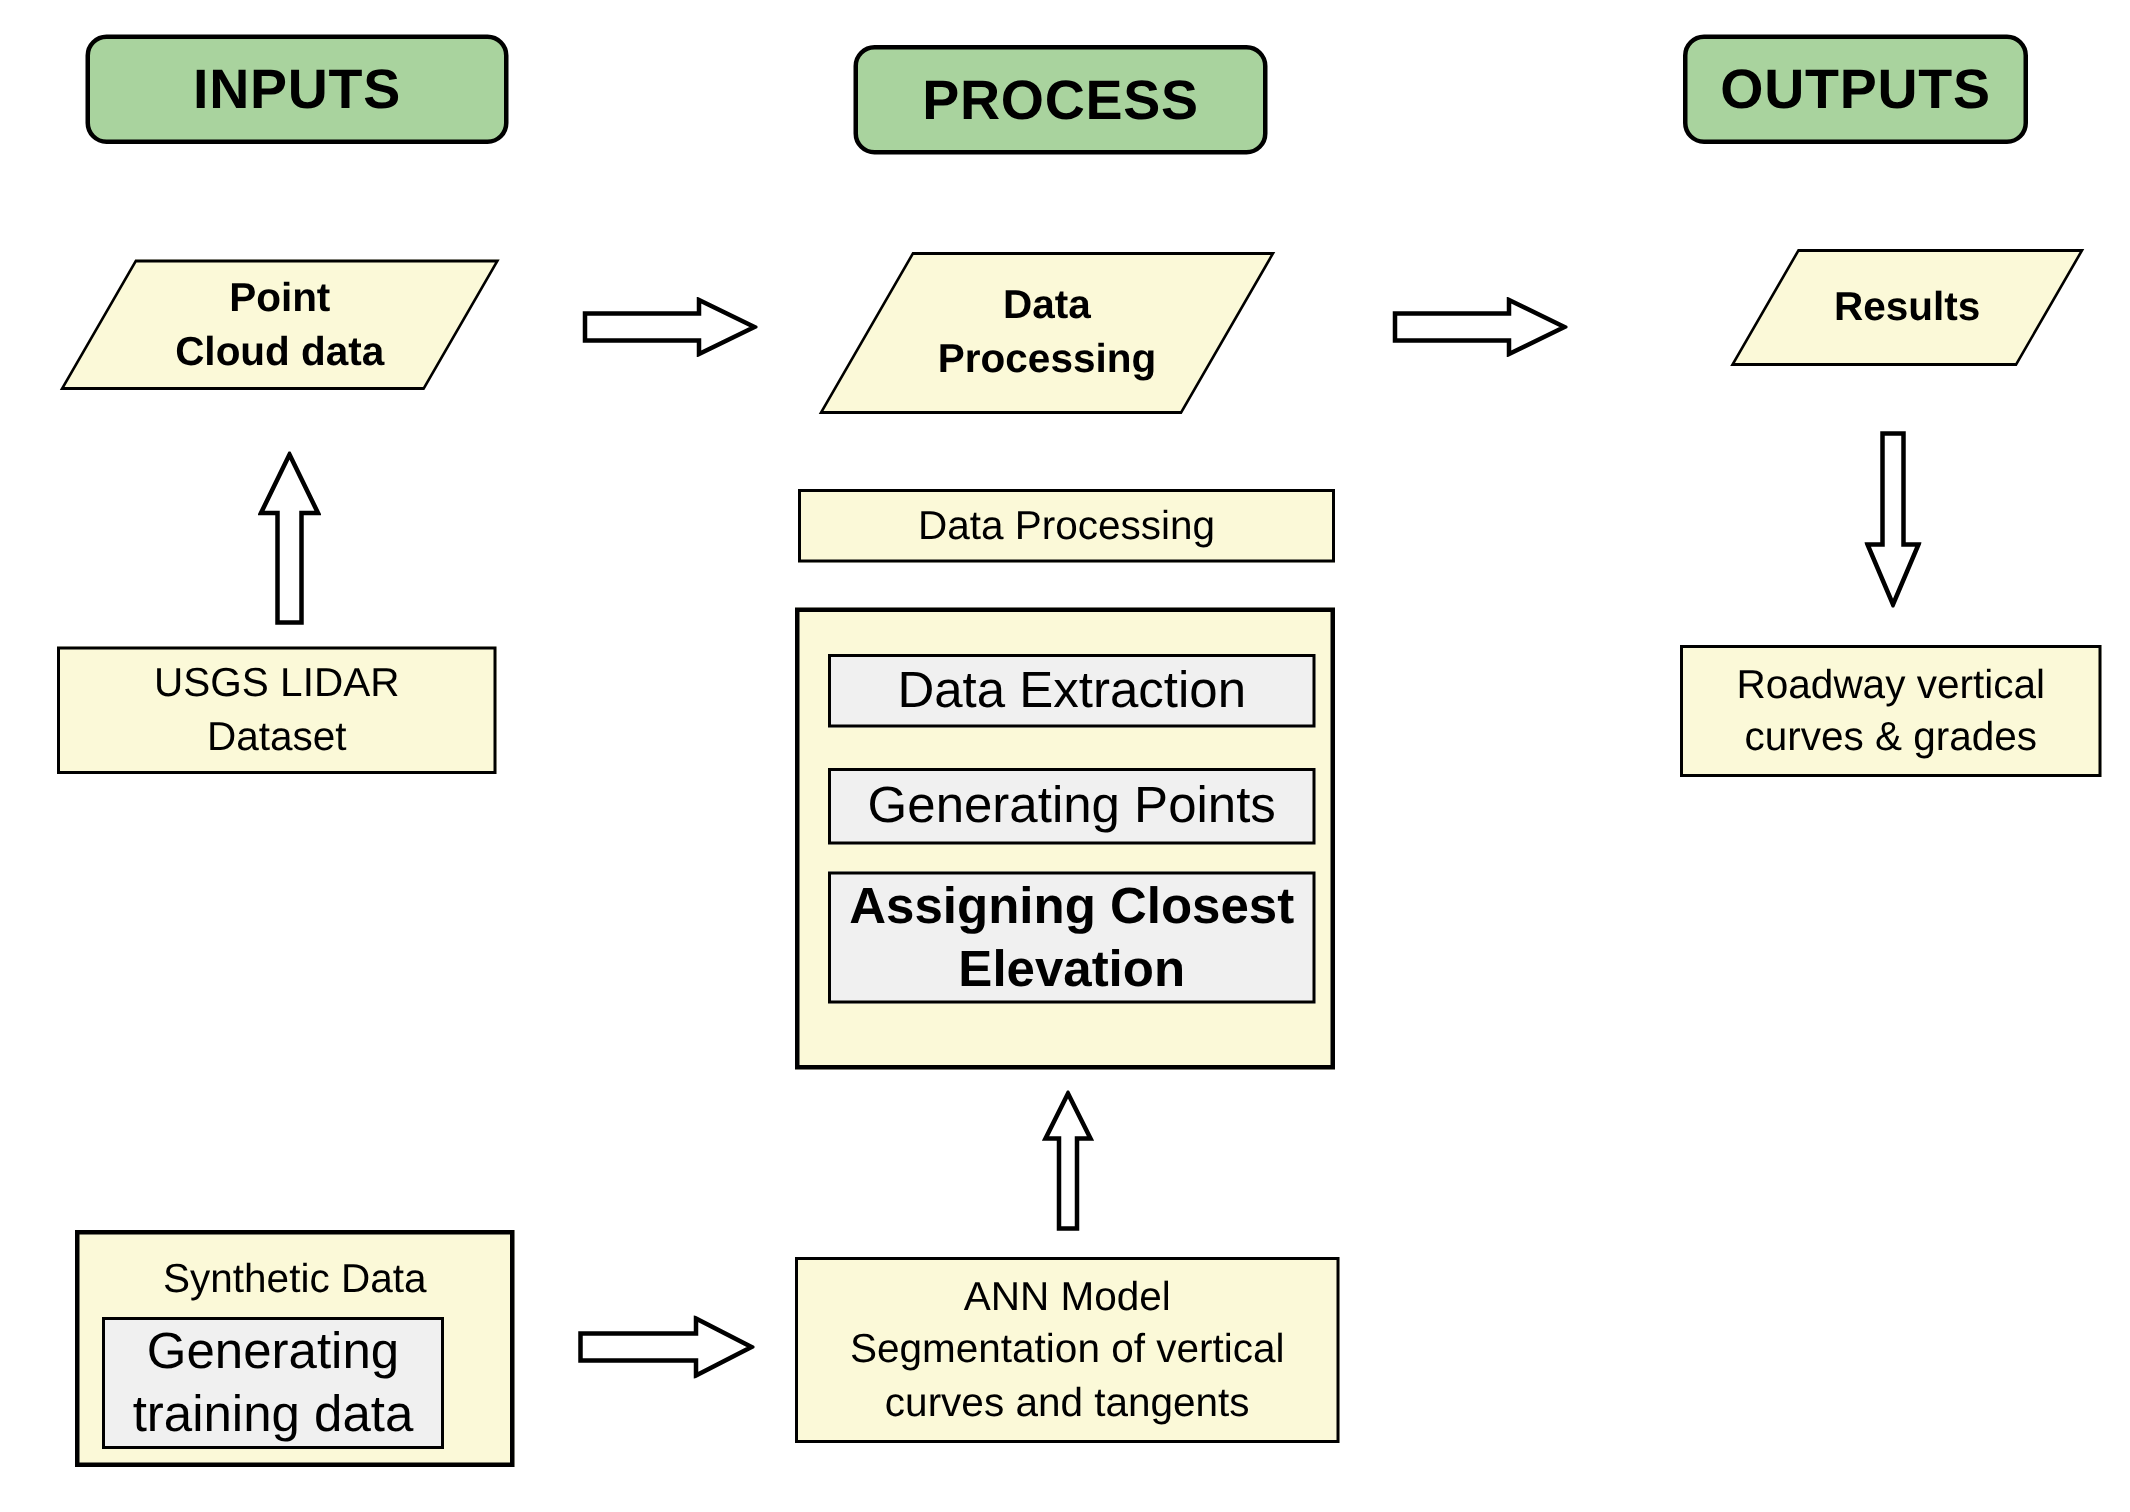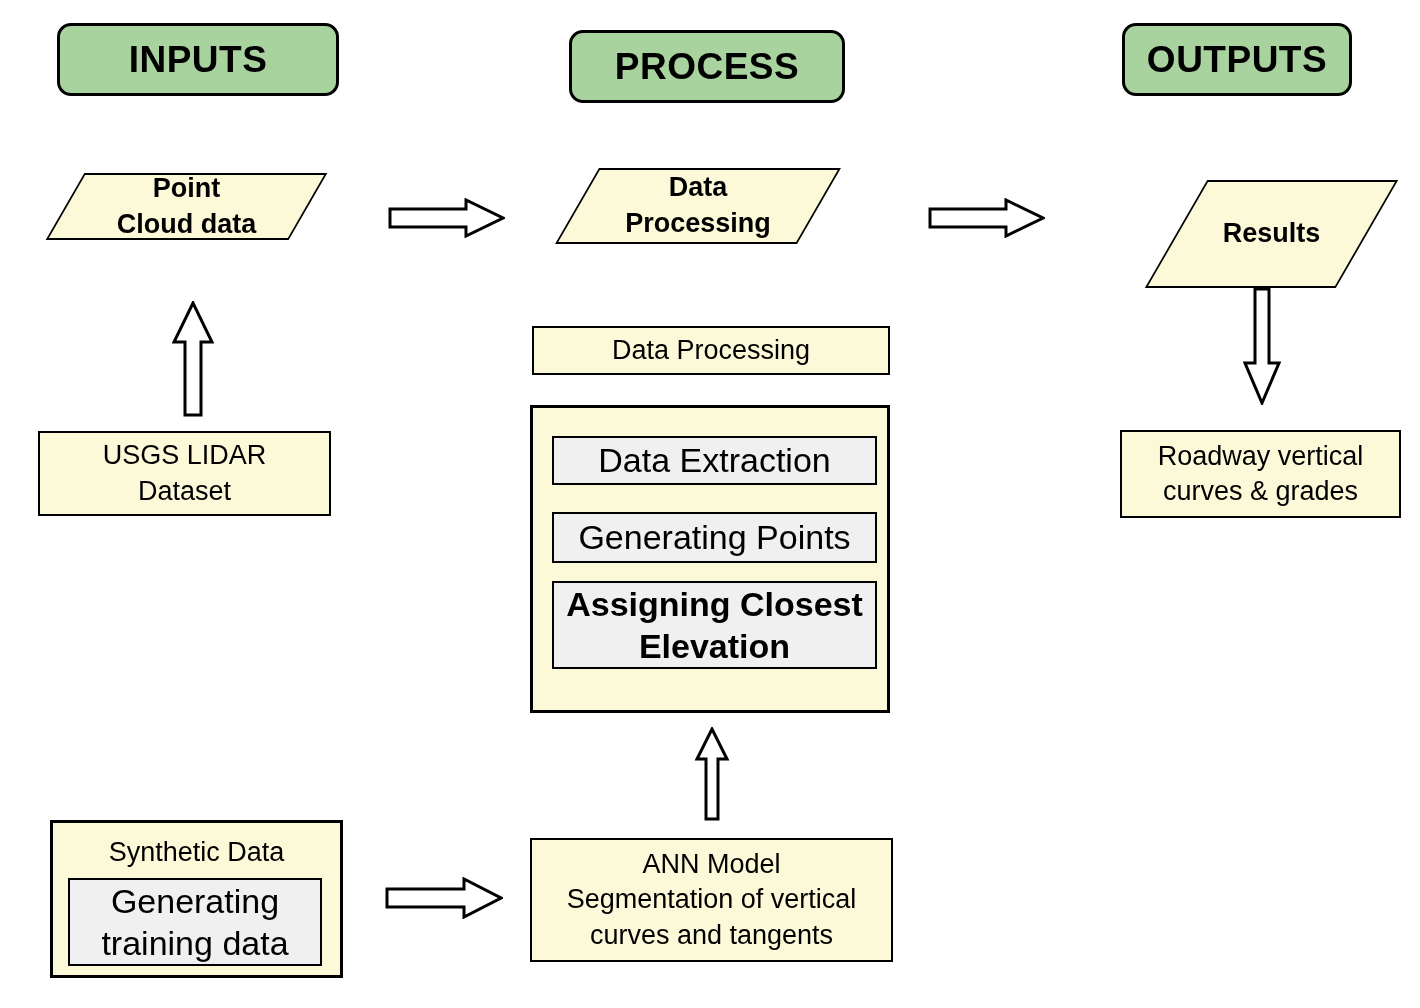--- a/index.html
+++ b/index.html
@@ -53,25 +53,25 @@
     inset: 0;
     display: flex;
     align-items: center;
     justify-content: center;
     text-align: center;
     font-size: 27px;
     font-weight: bold;
     line-height: 1.32;
     white-space: pre-line;
   }
-  #para-pointcloud { left: 40px;   top: 173px; width: 293px; height: 67px; }
+  #para-pointcloud { left: 40px;   top: 173px; width: 293px; height: 87px; }
   #para-pointcloud .shape { left: 25px; right: 25px; }
-  #para-dataproc   { left: 551px;  top: 168px; width: 294px; height: 76px; }
+  #para-dataproc   { left: 551px;  top: 168px; width: 294px; height: 108px; }
   #para-dataproc .shape { left: 26px; right: 26px; }
-  #para-results    { left: 1150px; top: 180px; width: 243px; height: 108px; }
+  #para-results    { left: 1150px; top: 166px; width: 243px; height: 78px; }
   #para-results .shape { left: 26px; right: 26px; }
 
   
   .ybox {
     position: absolute;
     background: var(--node-fill);
     border: 2.5px solid var(--border);
     display: flex;
     align-items: center;
     justify-content: center;
@@ -122,21 +122,21 @@
   }
   #box-synthetic .cap {
     position: absolute;
     left: 0; right: 0; top: 8px;
     height: 42px;
     display: flex;
     align-items: center;
     justify-content: center;
     font-size: 27px;
   }
-  #box-synthetic .step { left: 15px; top: 55px; width: 254px; height: 88px; }
+  #box-synthetic .step { left: 15px; top: 55px; width: 228px; height: 88px; }
 
   
   .arrow { position: absolute; display: block; }
   .arrow polygon { fill: #fff; stroke: var(--border); stroke-width: 3; stroke-linejoin: miter; }
   #arr-right-1 { left: 388px;  top: 198px; width: 117px; height: 40px; }
   #arr-right-2 { left: 928px;  top: 198px; width: 117px; height: 40px; }
   #arr-right-3 { left: 385px;  top: 877px; width: 118px; height: 42px; }
   #arr-up-left    { left: 172px;  top: 301px; width: 42px; height: 116px; }
   #arr-down-right { left: 1243px; top: 287px; width: 38px; height: 118px; }
   #arr-up-mid     { left: 694px;  top: 727px; width: 36px; height: 94px; }

